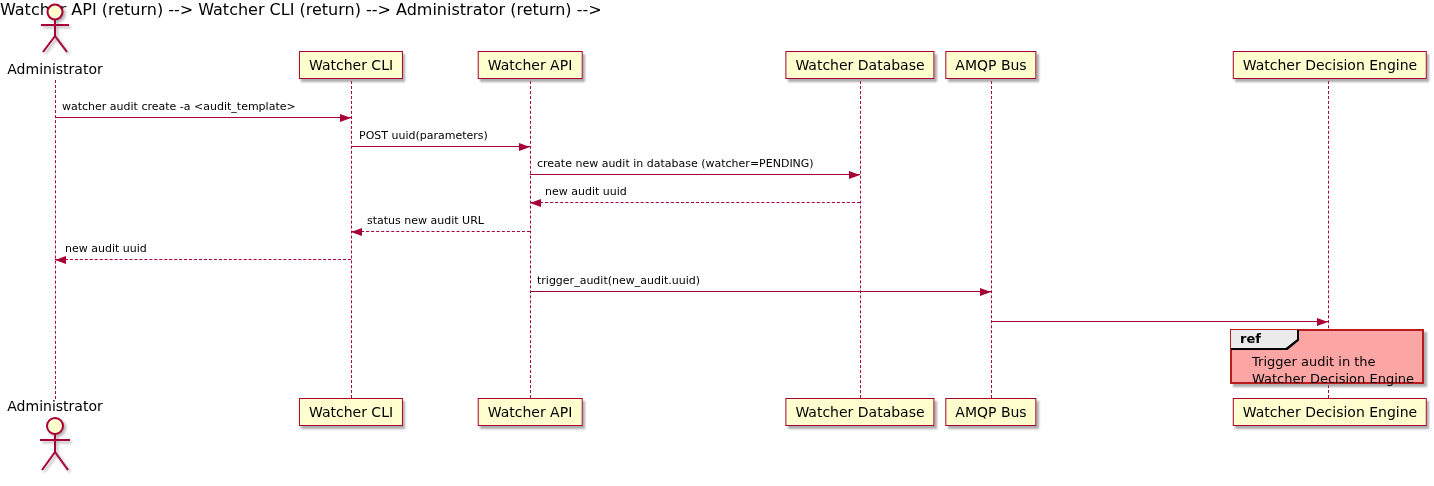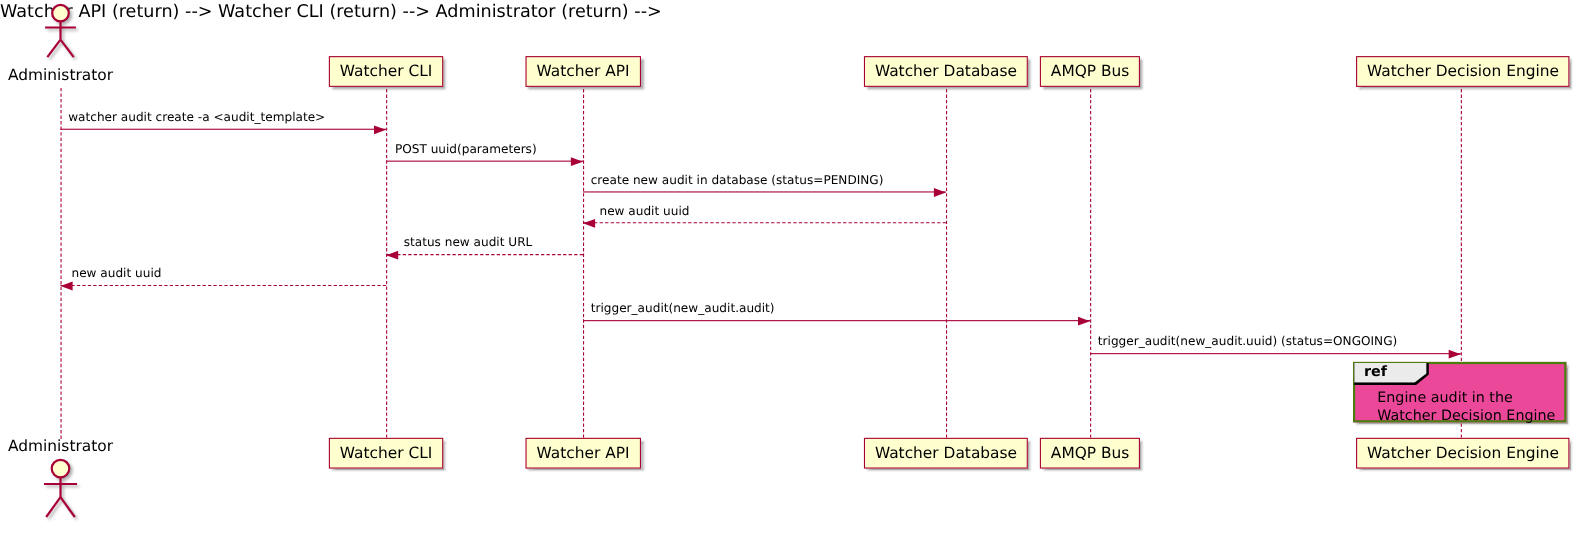--- a/index.html
+++ b/index.html
@@ -56,22 +56,22 @@
     position: absolute;
     transform: translateX(-50%);
     font-size: 14px;
     line-height: 15px;
     white-space: nowrap;
   }
   .actor-figure { position: absolute; filter: drop-shadow(2.5px 2.5px 1.5px rgba(105,105,105,0.55)); }
   
   .ref-box {
     position: absolute;
-    background: #ec4899;
-    border: 2px solid #4d7c0f;
+    background: #fca5a5;
+    border: 2px solid #b91c1c;
     box-shadow: 2.5px 2.5px 2px rgba(105,105,105,0.55);
     box-sizing: border-box;
   }
   .ref-tab {
     position: absolute;
     top: -1px; left: -1px;
     width: 68px; height: 20px;
     background: #000;
     clip-path: polygon(0 0, 100% 0, 100% 52%, 83% 100%, 0 100%);
   }
@@ -145,53 +145,52 @@
   <div class="msg-label" style="left:62px; top:99px;">watcher audit create -a &lt;audit_template&gt;</div>
   <div class="msg-line solid" style="left:55px; top:117px; width:296px;"></div>
   <div class="arrowhead right" style="left:340px; top:113.5px;"></div>
 
   
   <div class="msg-label" style="left:359px; top:128px;">POST uuid(parameters)</div>
   <div class="msg-line solid" style="left:351px; top:146px; width:179px;"></div>
   <div class="arrowhead right" style="left:519px; top:142.5px;"></div>
 
   
-  <div class="msg-label" style="left:537px; top:156px;">create new audit in database (status=PENDING)</div>
+  <div class="msg-label" style="left:537px; top:156px;">create new audit in database (watcher=PENDING)</div>
   <div class="msg-line solid" style="left:530px; top:174px; width:330px;"></div>
   <div class="arrowhead right" style="left:849px; top:170.5px;"></div>
 
    Watcher API (return) --&gt;
   <div class="msg-label" style="left:545px; top:184px;">new audit uuid</div>
   <div class="msg-line dashed" style="left:530px; top:202px; width:330px;"></div>
   <div class="arrowhead left" style="left:530px; top:198.5px;"></div>
 
    Watcher CLI (return) --&gt;
   <div class="msg-label" style="left:367px; top:213px;">status new audit URL</div>
   <div class="msg-line dashed" style="left:351px; top:231px; width:179px;"></div>
   <div class="arrowhead left" style="left:351px; top:227.5px;"></div>
 
    Administrator (return) --&gt;
   <div class="msg-label" style="left:65px; top:241px;">new audit uuid</div>
   <div class="msg-line dashed" style="left:55px; top:259px; width:296px;"></div>
   <div class="arrowhead left" style="left:55px; top:255.5px;"></div>
 
   
-  <div class="msg-label" style="left:537px; top:273px;">trigger_audit(new_audit.audit)</div>
+  <div class="msg-label" style="left:537px; top:273px;">trigger_audit(new_audit.uuid)</div>
   <div class="msg-line solid" style="left:530px; top:291px; width:461px;"></div>
   <div class="arrowhead right" style="left:980px; top:287.5px;"></div>
 
   
-  <div class="msg-label" style="left:998px; top:303px;">trigger_audit(new_audit.uuid) (status=ONGOING)</div>
   <div class="msg-line solid" style="left:991px; top:321px; width:337px;"></div>
   <div class="arrowhead right" style="left:1317px; top:317.5px;"></div>
 
   
   <div class="ref-box" style="left:1230px; top:329px; width:194px; height:55px;">
     <div class="ref-tab">
       <div class="ref-tab-inner">ref</div>
     </div>
     <div class="ref-body">
-      <div>Engine audit in the</div>
+      <div>Trigger audit in the</div>
       <div>Watcher Decision Engine</div>
     </div>
   </div>
 
 </div>
 
 </body></html>

